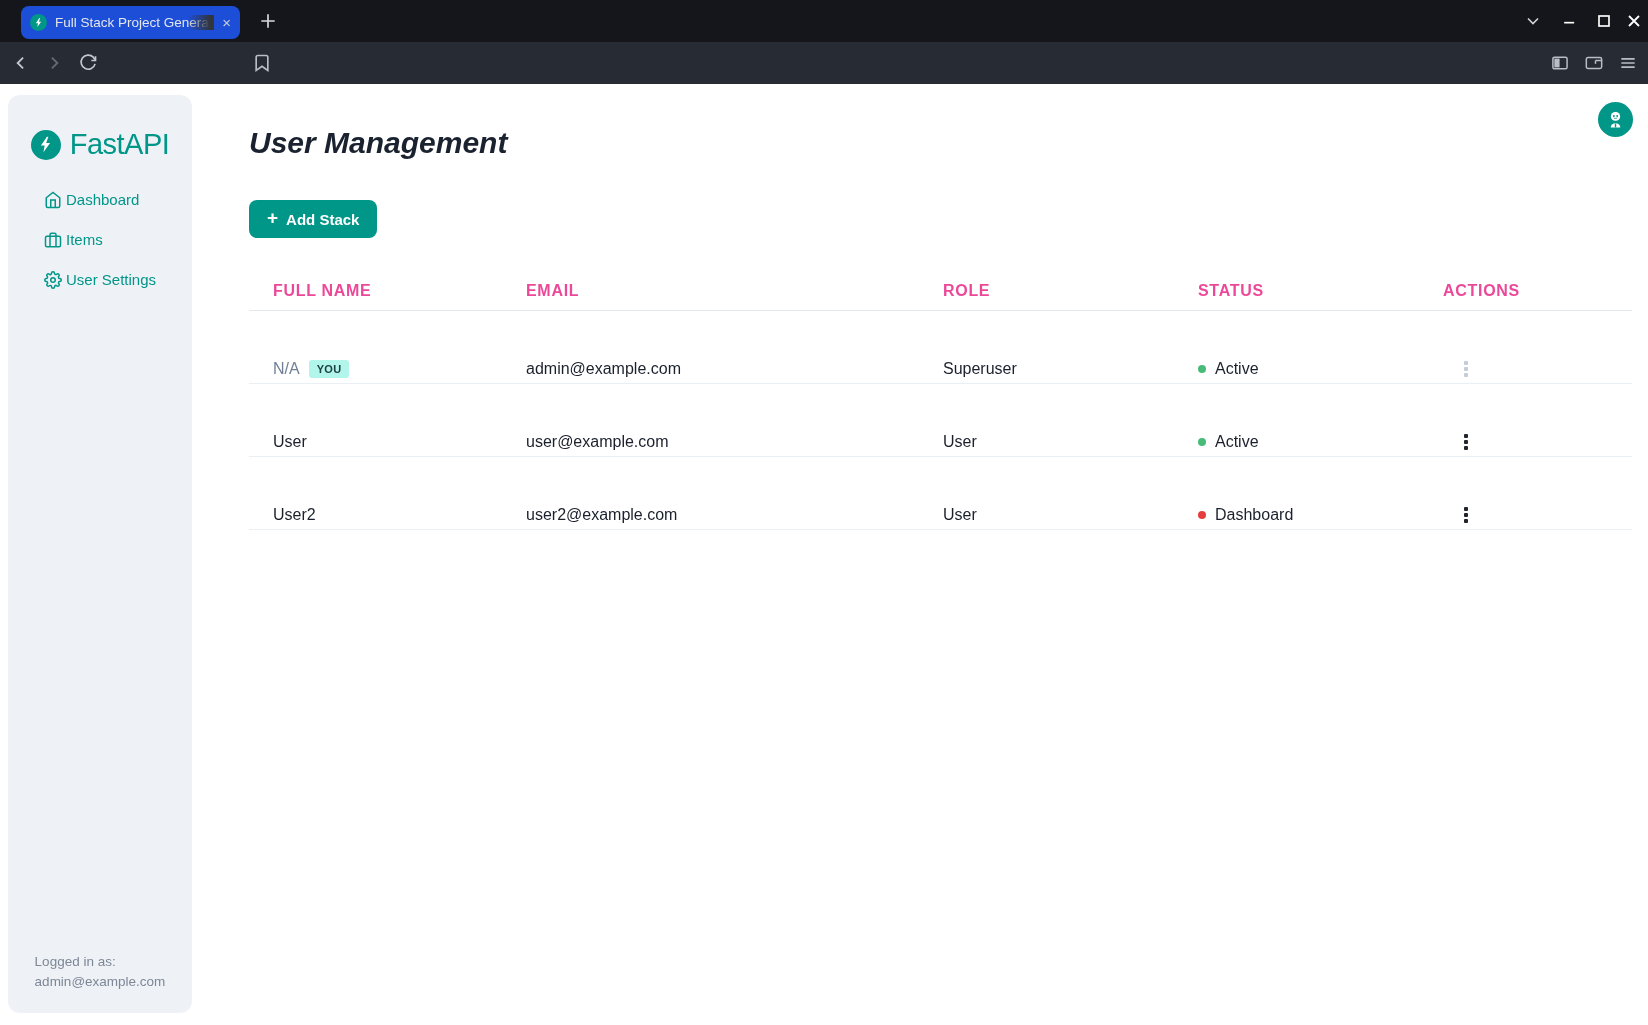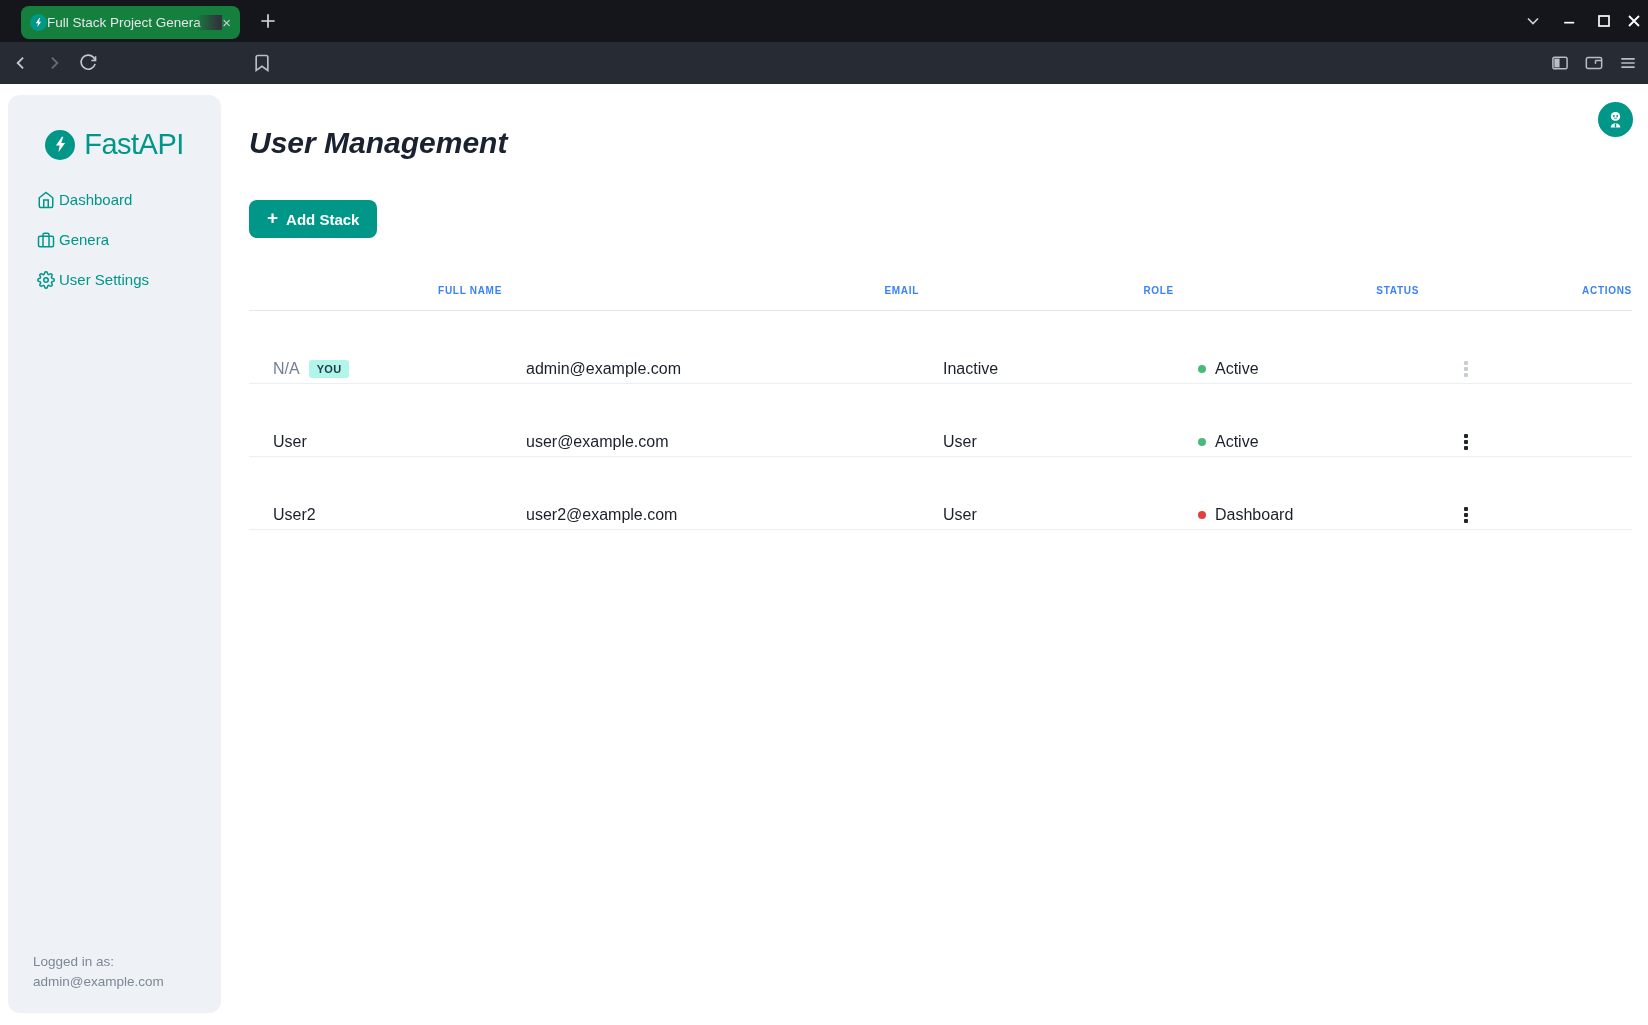--- a/index.html
+++ b/index.html
@@ -1,22 +1,22 @@
 <!DOCTYPE html>
 <html style="--accent: #009688; --status-active: #48bb78; --status-inactive: #e53e3e; --badge-bg: #b2f5ea; --badge-text: #1d4044;"><head>
 <meta charset="utf-8">
 <style>
   * { box-sizing: border-box; margin: 0; padding: 0; }
   body { font-family: "Liberation Sans", sans-serif; background:#000; }
   .screen { position:relative; width:1648px; height:1025px; background:#fff; overflow:hidden; }
 
   
   .tabbar { position:absolute; left:0; top:0; right:0; height:42px; background:#14161b; }
-  .tab { position:absolute; left:21px; top:6px; width:219px; height:33px; background:#15803d;
-         border-radius:8px; display:flex; align-items:center; padding:0 9px; }
+  .tab { position:absolute; left:21px; top:6px; width:219px; height:33px; background:#1d4ed8;
+         border-radius:8px; display:flex; align-items:center; padding:0 9px; gap:8px; }
   .favicon { width:17px; height:17px; border-radius:50%; background:var(--accent,#009688);
              display:flex; align-items:center; justify-content:center; flex:none; }
   .favicon svg { width:11px; height:11px; }
   .tab-title { color:#e3e6ea; font-size:13.5px; white-space:nowrap; overflow:hidden; flex:1; position:relative; }
   .tab-title::after { content:""; position:absolute; right:0; top:0; bottom:0; width:26px;
                       background:linear-gradient(90deg, rgba(49,53,61,0), #31353d 85%); }
   .tab-close { color:#c9ced5; font-size:15px; line-height:1; flex:none; cursor:default; }
   .newtab { position:absolute; left:255px; top:8px; width:26px; height:26px; color:#d7dbe0;
             display:flex; align-items:center; justify-content:center; }
   .chrome-ico { width:20px; height:20px; }
@@ -40,22 +40,22 @@
   .url-divider { width:1px; height:18px; background:#41464f; }
   .rewards-wrap { position:relative; }
   .badge-dot { position:absolute; top:-6px; right:-8px; min-width:15px; height:15px; padding:0 3px;
                background:#e0403a; border-radius:8px; color:#fff; font-size:10px; font-weight:700;
                display:flex; align-items:center; justify-content:center; }
   .nav-right { position:absolute; right:10px; top:11px; display:flex; gap:14px; color:#b9bec6; }
 
   
   .page { position:absolute; left:0; top:84px; right:0; bottom:0; background:#fff; }
 
-  .sidebar { position:absolute; left:8px; top:11px; width:213px; height:918px; background:#eef2f7;
-             border-radius:12px; display:flex; flex-direction:column; }
+  .sidebar { position:absolute; left:8px; top:11px; width:184px; height:918px; background:#eef2f7;
+             border-radius:12px; display:flex; flex-direction:column;align-items:center; }
   .logo { display:flex; align-items:center; gap:9px; margin:33px auto 0; }
   .logo-circle { width:30px; height:30px; border-radius:50%; background:var(--accent,#009688);
                  display:flex; align-items:center; justify-content:center; }
   .logo-circle svg { width:19px; height:19px; }
   .logo-text { font-size:29px; color:var(--accent,#009688); font-weight:500; letter-spacing:-0.5px; }
   .menu { margin:19px 17px 0; display:flex; flex-direction:column; }
   .menu-item { height:39px; margin-bottom:1px; display:flex; align-items:center; gap:4px;
                padding:0 12px; border-radius:10px; color:var(--accent,#009688); font-size:15px; cursor:pointer; }
   .menu-item.active { background:#e1e7ef; }
   .menu-item svg { width:18px; height:18px; flex:none; }
@@ -63,21 +63,21 @@
 
   .page-title { position:absolute; left:249px; top:42px; font-size:30px; font-weight:700; color:#1a2230;font-style:italic; }
   .add-btn { position:absolute; left:249px; top:116px; height:38px; padding:0 18px; border:none;
              border-radius:8px; background:var(--accent,#009688); color:#fff; font-family:inherit;
              font-size:15px; font-weight:700; display:inline-flex; align-items:center; gap:8px; cursor:pointer; }
   .add-plus { font-size:19px; font-weight:700; margin-top:-2px; }
 
   .table { position:absolute; left:249px; top:187px; width:1383px; }
   .tr { display:grid; grid-template-columns:253px 417px 255px 245px 1fr; align-items:center; }
   .thead { height:40px; border-bottom:1px solid #e2e8f0; }
-  .th { padding-left:24px; font-size:10px; font-weight:700; letter-spacing:0.7px; color:#3b82f6;text-align:right; }
+  .th { padding-left:24px; font-size:16px; font-weight:700; letter-spacing:0.7px; color:#ec4899; }
   .row { height:73px; border-bottom:1px solid #e9eff5; }
   .td { padding-left:24px; font-size:16px; color:#1a202c; display:flex; align-items:center;margin-top:44px; }
   .name-muted { color:#718096; }
   .you-badge { margin-left:9px; background:var(--badge-bg,#b2f5ea); color:var(--badge-text,#1d4044);
                font-size:11px; font-weight:700; letter-spacing:0.3px; padding:3px 8px; border-radius:3px; }
   .dot { width:8px; height:8px; border-radius:50%; margin-right:9px; flex:none; }
   .dot.active { background:var(--status-active,#48bb78); }
   .dot.inactive { background:var(--status-inactive,#e53e3e); }
   .kebab { margin-left:17px; display:flex; flex-direction:column; gap:2.5px; cursor:pointer; width:12px; align-items:center; }
   .kebab i { width:3.5px; height:3.5px; border-radius:1px; background:currentColor; display:block; }
@@ -228,21 +228,21 @@
               <path d="M3 9l9-7 9 7v11a2 2 0 0 1-2 2H5a2 2 0 0 1-2-2z"></path>
               <polyline points="9 22 9 12 15 12 15 22"></polyline>
             </svg>
           <span>Dashboard</span>
         </div>
         <div class="menu-item">
           <svg viewBox="0 0 24 24" fill="none" stroke="currentColor" stroke-width="2">
               <rect x="2" y="7" width="20" height="14" rx="2"></rect>
               <path d="M16 21V5a2 2 0 0 0-2-2h-4a2 2 0 0 0-2 2v16"></path>
             </svg>
-          <span>Genera</span>
+          <span>Items</span>
         </div>
         <div class="menu-item">
           <svg viewBox="0 0 24 24" fill="none" stroke="currentColor" stroke-width="2">
               <circle cx="12" cy="12" r="3"></circle>
               <path d="M19.4 15a1.65 1.65 0 0 0 .33 1.82l.06.06a2 2 0 0 1 0 2.83 2 2 0 0 1-2.83 0l-.06-.06a1.65 1.65 0 0 0-1.82-.33 1.65 1.65 0 0 0-1 1.51V21a2 2 0 0 1-2 2 2 2 0 0 1-2-2v-.09A1.65 1.65 0 0 0 9 19.4a1.65 1.65 0 0 0-1.82.33l-.06.06a2 2 0 0 1-2.83 0 2 2 0 0 1 0-2.83l.06-.06a1.65 1.65 0 0 0 .33-1.82 1.65 1.65 0 0 0-1.51-1H3a2 2 0 0 1-2-2 2 2 0 0 1 2-2h.09A1.65 1.65 0 0 0 4.6 9a1.65 1.65 0 0 0-.33-1.82l-.06-.06a2 2 0 0 1 0-2.83 2 2 0 0 1 2.83 0l.06.06a1.65 1.65 0 0 0 1.82.33H9a1.65 1.65 0 0 0 1-1.51V3a2 2 0 0 1 2-2 2 2 0 0 1 2 2v.09a1.65 1.65 0 0 0 1 1.51 1.65 1.65 0 0 0 1.82-.33l.06-.06a2 2 0 0 1 2.83 0 2 2 0 0 1 0 2.83l-.06.06a1.65 1.65 0 0 0-.33 1.82V9a1.65 1.65 0 0 0 1.51 1H21a2 2 0 0 1 2 2 2 2 0 0 1-2 2h-.09a1.65 1.65 0 0 0-1.51 1z"></path>
             </svg>
           <span>User Settings</span>
         </div>
       </nav>
 
@@ -267,21 +267,21 @@
         <span class="th">STATUS</span>
         <span class="th">ACTIONS</span>
       </div>
 
       <div class="tr row">
         <span class="td">
             <span class="name-muted">N/A</span>
             <span class="you-badge">YOU</span>
           </span>
         <span class="td">admin@example.com</span>
-        <span class="td">Inactive</span>
+        <span class="td">Superuser</span>
         <span class="td">
             <span class="dot active"></span>
             <span>Active</span>
           </span>
         <span class="td">
             <span class="kebab disabled">
               <i></i>
               <i></i>
               <i></i>
             </span>

